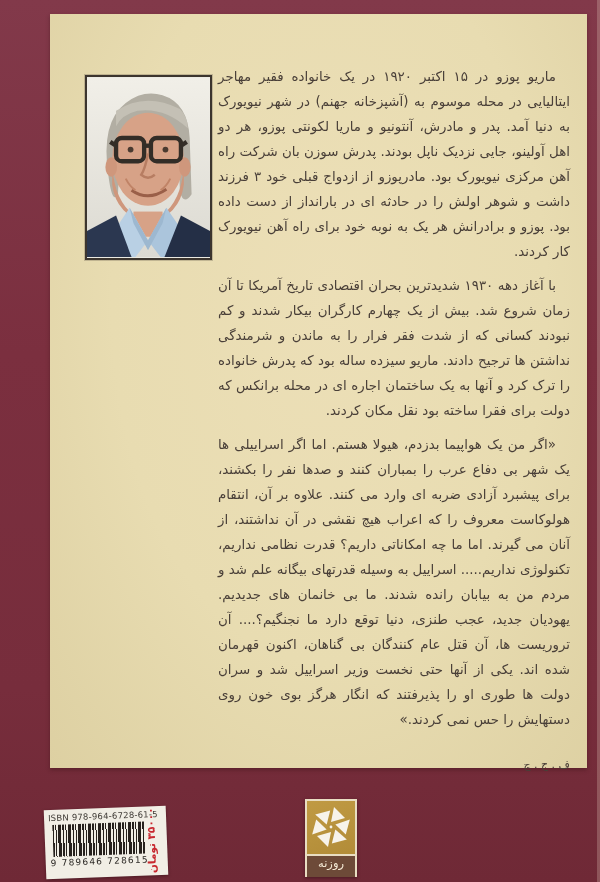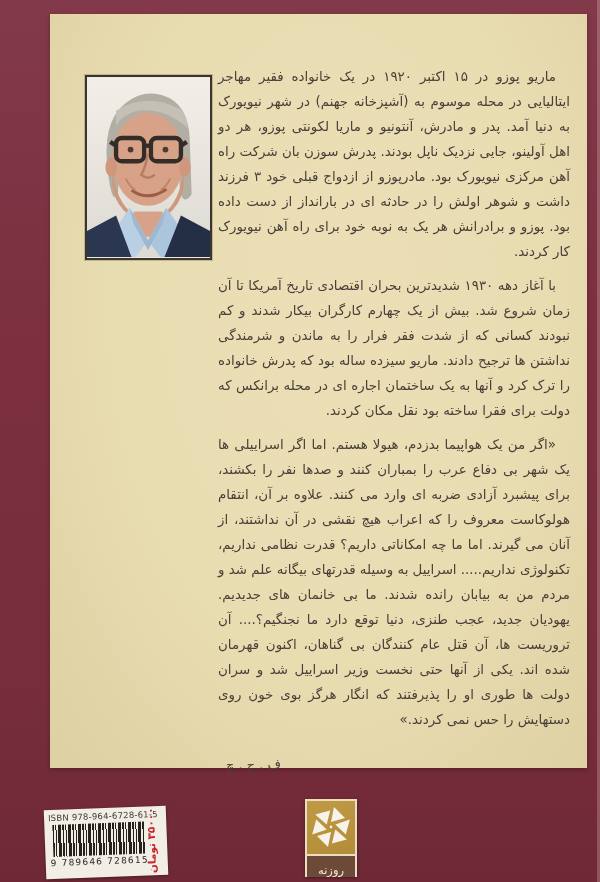--- a/index.html
+++ b/index.html
@@ -28,22 +28,22 @@
   .text-col {
     position:absolute; left:168px; top:34px; width:352px;
     direction:rtl;
     color:#493f38;
     font-size:13.4px; line-height:25px;
     text-align:justify;
     margin-top:16px;
   }
   .text-col p { margin:0 0 9px 0; text-indent:14px; }
   .signature {
-    margin-top:20px; text-align:left; padding-left:8px;
-    font-size:13px; color:#493f38; letter-spacing:2px;
+    margin-top:20px; text-align:right; padding-left:8px;
+    font-size:11px; color:#493f38; letter-spacing:2px;
   }
   
   .barcode-box {
     position:absolute; left:45px; top:808px; width:122px; height:69px;
     background:#f1eee5; transform:rotate(-2.2deg);
     box-shadow:0 1px 3px rgba(40,10,15,.5);
   }
   .barcode-inner { position:absolute; left:4px; top:3px; width:100px; height:63px; }
   .isbn-label {
     font-size:8.5px; color:#3e3a35; text-align:center; letter-spacing:.2px;
@@ -75,21 +75,21 @@
     box-shadow:0 1px 3px rgba(40,10,15,.5);
   }
   .logo-square {
     width:48px; height:53px;
     background:linear-gradient(160deg,#c09a43,#b28c38);
   }
   .logo-square svg { display:block; width:100%; height:100%; }
   .logo-band {
     width:48px; height:21px; margin-top:2px;
     background:#6d4a38;
-    display:flex; align-items:flex-end; justify-content:center;
+    display:flex; align-items:flex-start; justify-content:center;
   }
   .logo-band span {
     color:#f5ead6; font-size:11.5px; line-height:14px; direction:rtl;
   }
   
   .scan-edge { position:absolute; right:0; top:0; width:3px; height:882px;
     background:rgba(235,220,200,.25); }
 </style>
 </head>
 <body>

